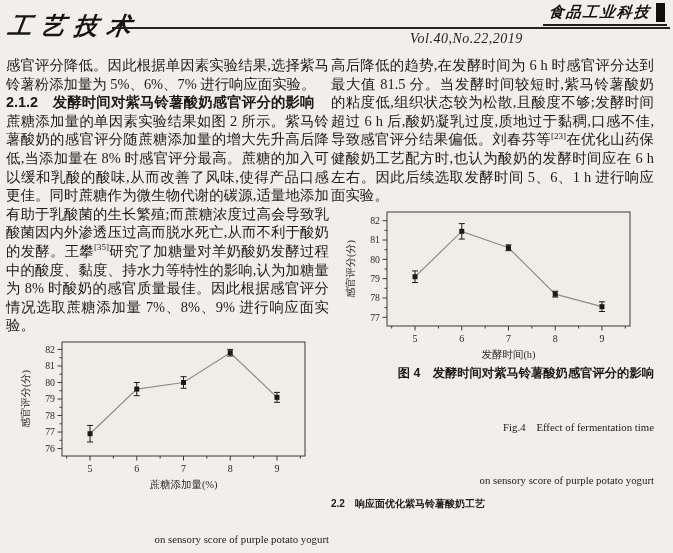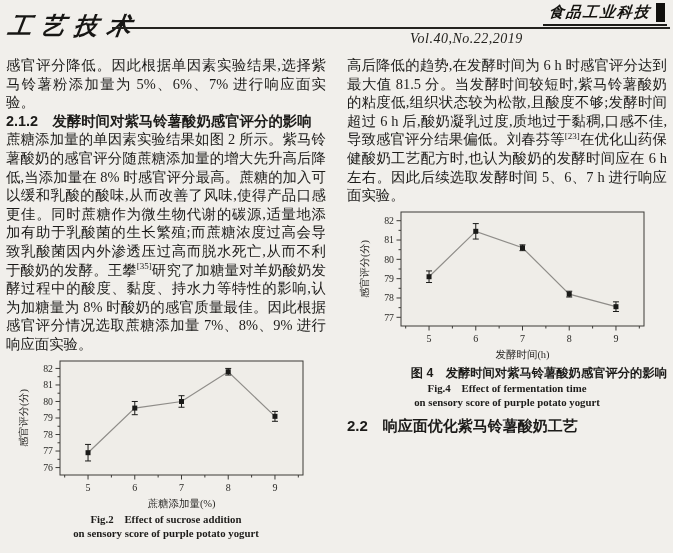--- a/index.html
+++ b/index.html
@@ -36,42 +36,42 @@
   }
   .logo-bar { width:9px; height:19px; background:#100f0c; margin-left:5px; }
   .issue {
     position:absolute; left:388px; top:31px;
     font-style:italic; font-size:14px; letter-spacing:0.5px; color:#23221e;margin-left:22px;
   }
 
   
   .columns {
     position:absolute; top:56px; left:6px; width:661px;
-    display:flex; gap:21px;
+    display:flex; gap:2px;
   }
   .col { width:323px; font-size:14.4px; line-height:18.6px; text-align:justify; }
   .col p { margin:0; }
   .bold-cjk { font-weight:bold; font-family:"Liberation Sans", sans-serif; }
   sup.cite { font-size:9px; line-height:0; vertical-align:super;margin-top:47px; }
 
   
   .figure { margin-top:1px; text-align:center; }
   .chart-mount { width:300px; margin:0 auto; }
   .chart-mount svg { display:block; }
   .cap-cn {
     font-weight:bold; font-size:12.3px; line-height:16px; margin-top:2px;
     font-family:"Liberation Sans", sans-serif; text-align:right;
   }
   .cap-en {
-    font-weight:bold; font-size:10.8px; line-height:14.5px; text-align:center;
+    font-weight:normal; font-size:10.8px; line-height:14.5px; text-align:right;margin-top:39px;
   }
 
   .h22 {
     font-family:"Liberation Sans", sans-serif;
-    font-weight:bold; font-size:15px; line-height:20px;
+    font-weight:bold; font-size:10px; line-height:20px;
     margin:6px 0 4px 0; text-align:left;
   }
 </style>
 </head>
 <body>
 
 <div class="page">
 
   <div class="brand">工艺技术</div>
   <div class="head-rule"></div>
@@ -145,27 +145,26 @@
               <line x1="209.23076923076923" y1="20.04347826086969" x2="215.23076923076923" y2="20.04347826086969" stroke="#1a1a18" stroke-width="1"></line>
               <rect x="209.73076923076923" y="14.239130434782695" width="5" height="5" fill="#1a1a18"></rect>
               <line x1="258.96153846153845" y1="56.391304347826235" x2="258.96153846153845" y2="66.304347826087" stroke="#1a1a18" stroke-width="1"></line>
               <line x1="255.96153846153845" y1="56.391304347826235" x2="261.96153846153845" y2="56.391304347826235" stroke="#1a1a18" stroke-width="1"></line>
               <line x1="255.96153846153845" y1="66.304347826087" x2="261.96153846153845" y2="66.304347826087" stroke="#1a1a18" stroke-width="1"></line>
               <rect x="256.46153846153845" y="58.847826086956616" width="5" height="5" fill="#1a1a18"></rect>
               <text x="165.5" y="152" text-anchor="middle" font-size="10.5" fill="#2a2926" font-family="&quot;Liberation Serif&quot;, serif">蔗糖添加量(%)</text>
               <text x="11" y="63" text-anchor="middle" font-size="10.2" fill="#2a2926" font-family="&quot;Liberation Serif&quot;, serif" transform="rotate(-90 11 63)">感官评分(分)</text>
             </svg>
           </div>
-        <div class="cap-en">Fig.2　Effect of sucrose addition</div>
         <div class="cap-en">on sensory score of purple potato yogurt</div>
       </div>
     </div>
 
     <div class="col">
-      <p><span>高后降低的趋势,在发酵时间为 6 h 时感官评分达到最大值 81.5 分。当发酵时间较短时,紫马铃薯酸奶的粘度低,组织状态较为松散,且酸度不够;发酵时间超过 6 h 后,酸奶凝乳过度,质地过于黏稠,口感不佳,导致感官评分结果偏低。刘春芬等</span><sup class="cite">[23]</sup><span>在优化山药保健酸奶工艺配方时,也认为酸奶的发酵时间应在 6 h 左右。因此后续选取发酵时间 5、6、7 h 进行响应面实验。</span></p>
+      <p><span>高后降低的趋势,在发酵时间为 6 h 时感官评分达到最大值 81.5 分。当发酵时间较短时,紫马铃薯酸奶的粘度低,组织状态较为松散,且酸度不够;发酵时间超过 6 h 后,酸奶凝乳过度,质地过于黏稠,口感不佳,导致感官评分结果偏低。刘春芬等</span><sup class="cite">[23]</sup><span>在优化山药保健酸奶工艺配方时,也认为酸奶的发酵时间应在 6 h 左右。因此后续选取发酵时间 5、6、1 h 进行响应面实验。</span></p>
 
       <div class="figure">
         <div class="chart-mount">
             <svg width="300" height="157" viewBox="0 0 300 157">
               <rect x="44" y="6" width="243" height="114" fill="#efede8" stroke="#3c3b37" stroke-width="1"></rect>
               <line x1="39.5" y1="111.30508474576267" x2="44" y2="111.30508474576267" stroke="#3c3b37" stroke-width="1"></line>
               <text x="37" y="114.60508474576267" text-anchor="end" font-size="9.8" fill="#2a2926" font-family="&quot;Liberation Serif&quot;, serif">77</text>
               <line x1="41.5" y1="101.64406779661013" x2="44" y2="101.64406779661013" stroke="#3c3b37" stroke-width="1"></line>
               <line x1="39.5" y1="91.9830508474576" x2="44" y2="91.9830508474576" stroke="#3c3b37" stroke-width="1"></line>
               <text x="37" y="95.2830508474576" text-anchor="end" font-size="9.8" fill="#2a2926" font-family="&quot;Liberation Serif&quot;, serif">78</text>

